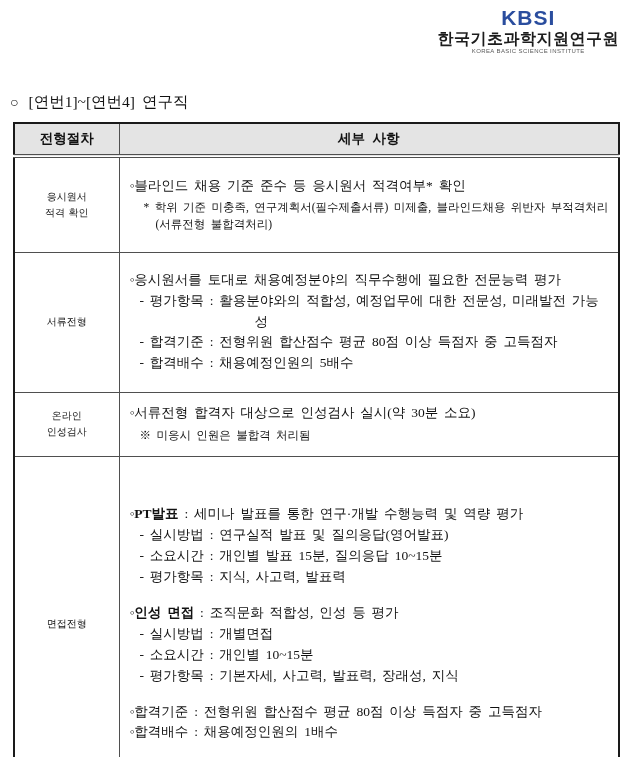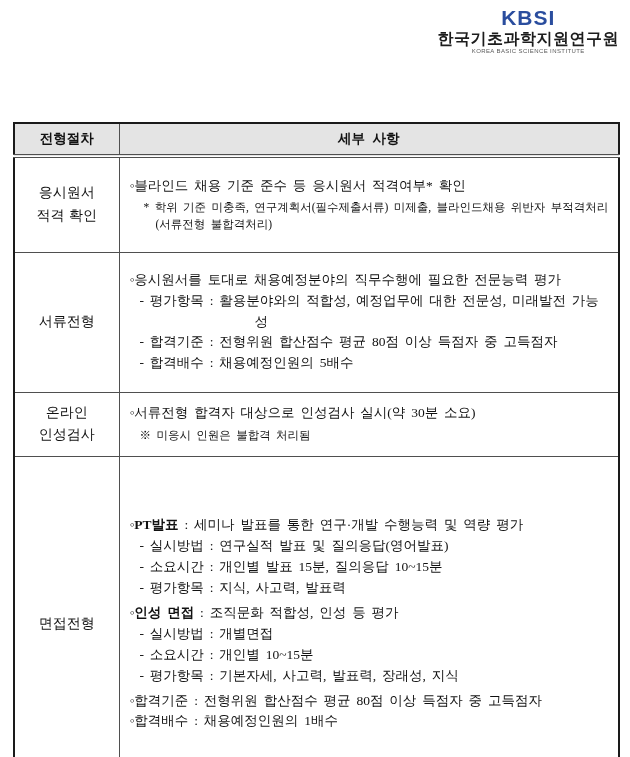--- a/index.html
+++ b/index.html
@@ -43,54 +43,57 @@
   .proc-table th, .proc-table td { border: 1px solid #4f4f4f; }
   .proc-table th {
     background: #e4e4e4; height: 33px;
     font-size: 13.5px; font-weight: bold; text-align: center;
     border-bottom: 4px double #4f4f4f;
     word-spacing: 4px;
   }
   col.c-stage { width: 105px; }
   td.stage {
     text-align: center; vertical-align: middle;
-    font-size: 14px; line-height: 1.6; word-spacing: 1px; padding: 2px;
+    font-size: 10px; line-height: 1.6; word-spacing: 1px; padding: 2px;
   }
   td.detail { vertical-align: middle; padding: 9px 6px 9px 10px; }
 
   tr.r1 td { height: 96px; }
   tr.r2 td { height: 140px; }
   tr.r3 td { height: 64px; }
   tr.r4 td { height: 336px; }
 
   
   .ln { margin: 0; line-height: 1.55; word-spacing: 2.5px; }
   .ln.bullet { padding-left: 14px; text-indent: -14px; }
   .ln.dash   { padding-left: 24px; text-indent: -14px; }
   .ln.hang-deep { padding-left: 125px; text-indent: -115px; }
   .ln.note {
     font-size: 11.5px; line-height: 1.5;
     padding-left: 26px; text-indent: -12px; margin-top: 2px;
   }
   .ln.refnote { font-size: 11.5px; line-height: 1.5; padding-left: 10px; margin-top: 3px; }
   .bold { font-weight: bold; }
-  .blk + .blk { margin-top: 4px; }
+  .blk + .blk { margin-top: 15px; }
 </style>
 </head>
 <body>
 
 <div class="page">
 
   <div class="logo">
     <div class="logo-mark">KBSI</div>
     <div class="logo-kr">한국기초과학지원연구원</div>
     <div class="logo-en">KOREA BASIC SCIENCE INSTITUTE</div>
   </div>
 
 
+  <div class="subheading">
+    <span class="sub-bullet">○</span><span>[연번1]~[연번4] 연구직</span>
+  </div>
 
   <table class="proc-table">
     <colgroup>
         <col class="c-stage">
         <col class="c-detail">
       </colgroup>
     <thead>
       <tr>
         <th>전형절차</th>
         <th>세부 사항</th>

